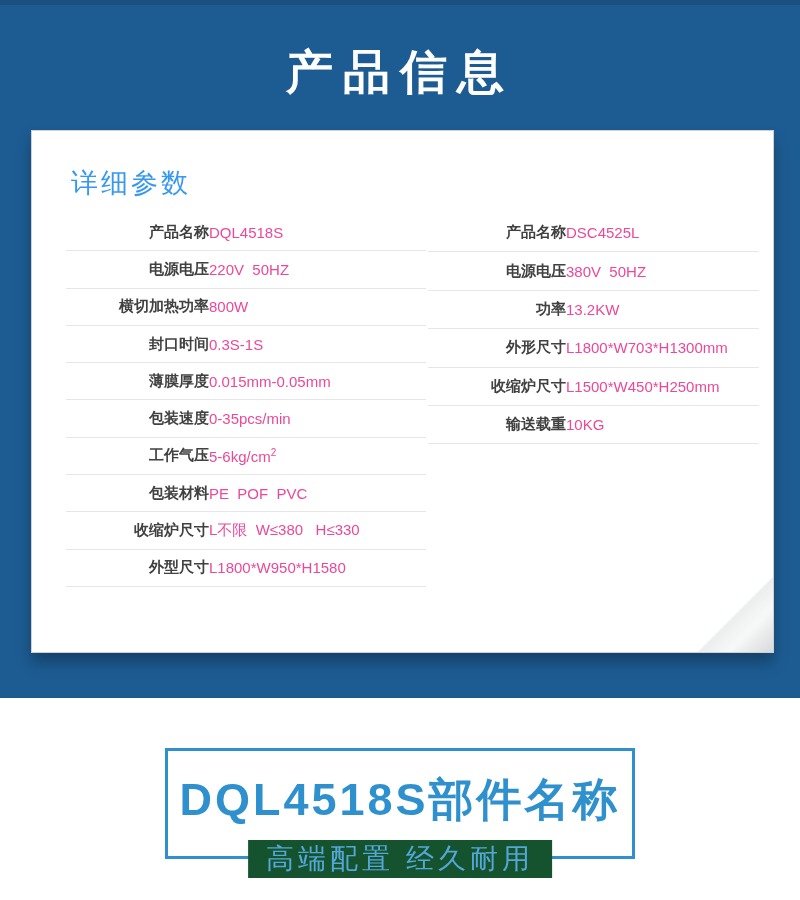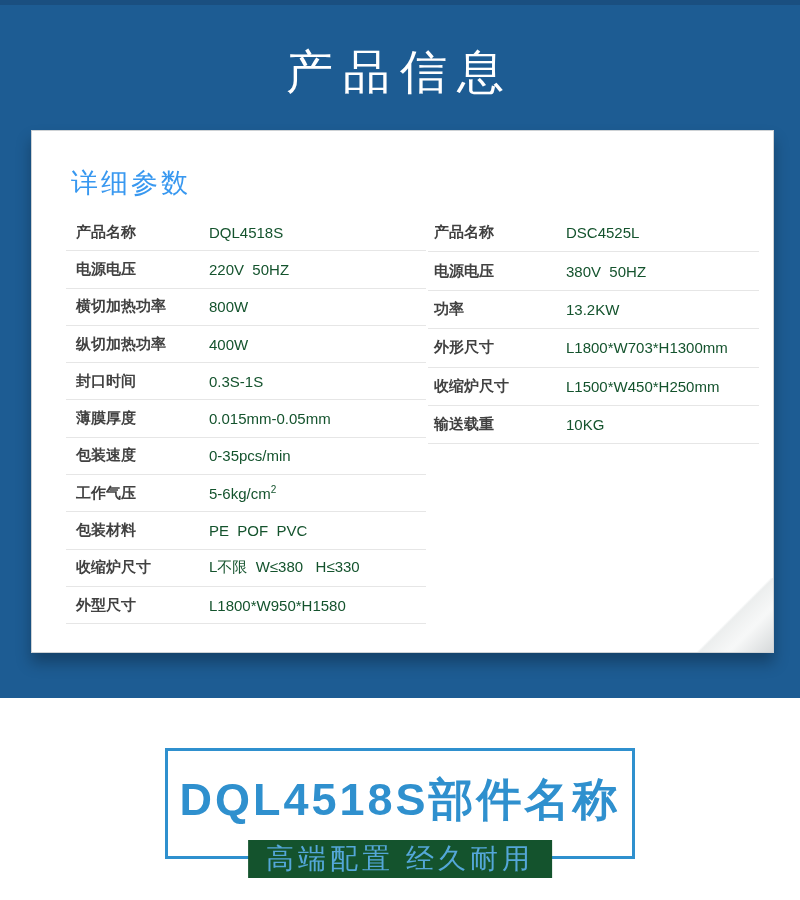--- a/index.html
+++ b/index.html
@@ -24,21 +24,21 @@
   .banner-topstrip {
     position:absolute; top:0; left:0;
     width:100%; height:5px;
     background:#1a4f80;
   }
   .page-title {
     padding-top:38px;
     text-align:center;
     color:#ffffff;
     font-size:47px;
-    font-weight:400;
+    font-weight:700;
     letter-spacing:10px;
     line-height:68px;
   }
 
   
   .card {
     position:absolute;
     left:31px; top:130px;
     width:743px; height:523px;
     background:#ffffff;
@@ -57,41 +57,42 @@
     font-size:27px;
     font-weight:400;
     letter-spacing:3px;
     color:#3898f0;
   }
 
   
   .specs-table {
     position:absolute;
     top:83px;
+    text-align:right;
   }
   .specs-left  { left:34px;  width:360px; }
   .specs-right { left:396px; width:331px; }
   .spec-row {
     display:flex;
     align-items:center;
     border-bottom:1px solid #e6e6e6;
   }
   .specs-left  .spec-row { height:37.3px; }
   .specs-right .spec-row { height:38.4px; }
   .spec-label {
     flex:0 0 auto;
     color:#414141;
     font-weight:600;
     font-size:15px;
     white-space:pre;
   }
   .specs-left  .spec-label { width:143px; padding-left:10px; }
   .specs-right .spec-label { width:138px; padding-left:6px; }
   .spec-value {
-    color:#14532d;
+    color:#ec4899;
     font-size:15px;
     white-space:pre;
   }
   .spec-value sup { font-size:10px; }
 
   
   .footer-section {
     position:relative;
     width:800px; height:202px;
     background:#ffffff;
@@ -146,24 +147,20 @@
   <div class="spec-row">
     <span class="spec-label">电源电压</span>
     <span class="spec-value">220V  50HZ</span>
   </div>
 
   <div class="spec-row">
     <span class="spec-label">横切加热功率</span>
     <span class="spec-value">800W</span>
   </div>
 
-  <div class="spec-row">
-    <span class="spec-label">纵切加热功率</span>
-    <span class="spec-value">400W</span>
-  </div>
 
   <div class="spec-row">
     <span class="spec-label">封口时间</span>
     <span class="spec-value">0.3S-1S</span>
   </div>
 
   <div class="spec-row">
     <span class="spec-label">薄膜厚度</span>
     <span class="spec-value">0.015mm-0.05mm</span>
   </div>

